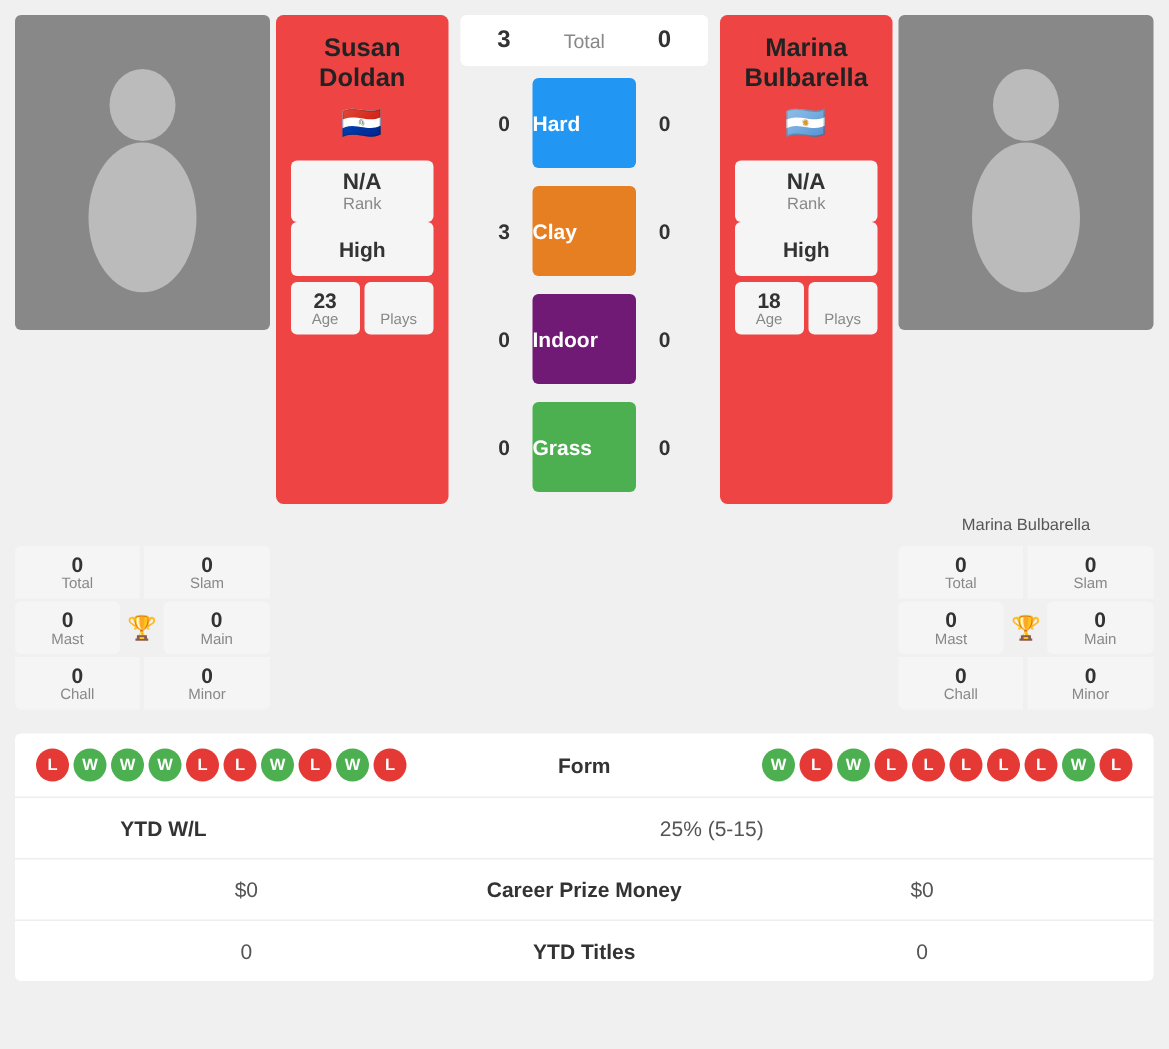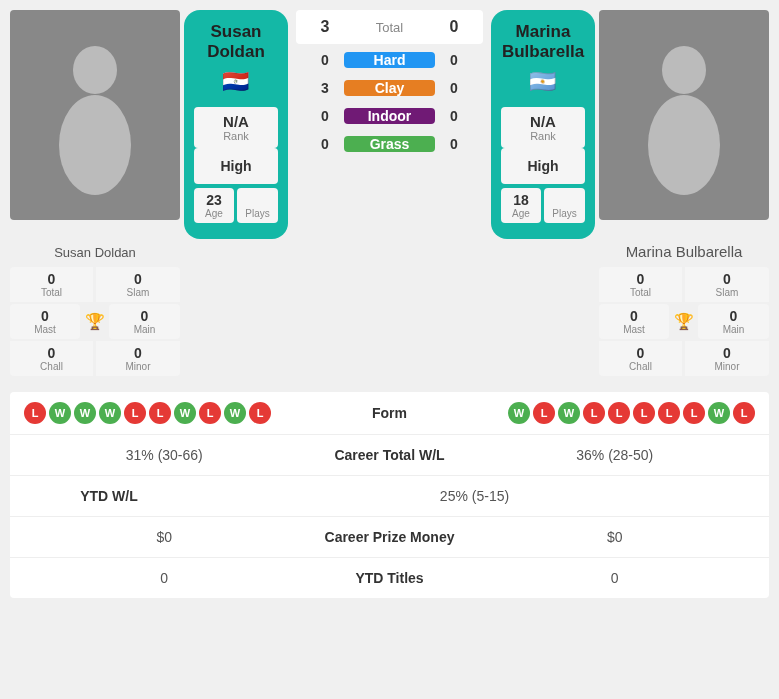--- a/index.html
+++ b/index.html
@@ -37,27 +37,27 @@
       flex-shrink: 0;
     }
 
     .player-silhouette {
       width: 100px;
       height: 160px;
     }
 
     
     .player-card {
-      background: #14b8a6;
-      border-radius: 16px;
+      background: #ef4444;
+      border-radius: 5px;
       padding: 12px 10px;
       display: flex;
       flex-direction: column;
       align-items: center;
-      width: 104px;
+      width: 115px;
       flex-shrink: 0;
     }
 
     .player-name-main {
       font-size: 17px;
       font-weight: bold;
       text-align: center;
       color: #222;
       line-height: 1.2;
     }
@@ -174,26 +174,26 @@
     .surface-num {
       font-size: 14px;
       font-weight: bold;
       width: 30px;
       text-align: center;
       color: #333;
     }
 
     .surface-badge {
       flex: 1;
-      text-align: center;
+      text-align: left;
       border-radius: 4px;
       color: #fff;
       font-size: 14px;
       font-weight: bold;
-      padding: 0 0;
+      padding: 22px 0;
       margin: 0 4px;
     }
 
     .badge-hard { background: #2196f3; }
     .badge-clay { background: #e67e22; }
     .badge-indoor { background: #701a75; }
     .badge-grass { background: #4caf50; }
 
     
     .bottom-section {
@@ -371,29 +371,26 @@
 
     <div class="player-photo">
       <svg class="player-silhouette" viewBox="0 0 100 160" fill="none" xmlns="http://www.w3.org/2000/svg">
         <ellipse cx="50" cy="35" rx="22" ry="24" fill="#bbb"></ellipse>
         <ellipse cx="50" cy="110" rx="36" ry="50" fill="#bbb"></ellipse>
       </svg>
     </div>
   </div>
 
   <div style="display:flex;padding:4px 10px 0 10px;gap:4px;">
-    <div style="width:170px;text-align:center;">
-      <span style="font-size:13px;color:#555;">Susan Doldan</span>
-    </div>
     <div style="width:115px;"></div>
 
     <div style="flex:1;"></div>
     <div style="width:115px;"></div>
     <div style="width:170px;text-align:center;">
-      <span style="font-size:15px;color:#555;">Marina Bulbarella</span>
+      <span style="font-size:11px;color:#555;">Marina Bulbarella</span>
     </div>
   </div>
 
   <div style="display:flex;padding:6px 10px 8px 10px;gap:4px;align-items:flex-start;">
 
     <div style="width:170px;">
       <div style="display:grid;grid-template-columns:1fr 1fr;gap:2px;margin-bottom:2px;">
         <div class="stat-cell" style="border-radius:4px 0 0 0;">
           <span class="stat-num">0</span>
           <span class="stat-lbl">Total</span>
@@ -493,25 +490,20 @@
           <div class="form-badge badge-l">L</div>
           <div class="form-badge badge-l">L</div>
           <div class="form-badge badge-l">L</div>
           <div class="form-badge badge-l">L</div>
           <div class="form-badge badge-w">W</div>
           <div class="form-badge badge-l">L</div>
         </div>
     </div>
 
     <div id="stat-rows-container">
-        <div class="stat-row">
-      <div class="stat-left">31% (30-66)</div>
-      <div class="stat-center"><strong>Career Total W/L</strong></div>
-      <div class="stat-right">36% (28-50)</div>
-    </div>
         <div class="stat-row">
       <div class="stat-center"><strong>YTD W/L</strong></div>
       <div class="stat-right">25% (5-15)</div>
     </div>
         <div class="stat-row">
       <div class="stat-left">$0</div>
       <div class="stat-center"><strong>Career Prize Money</strong></div>
       <div class="stat-right">$0</div>
     </div>
         <div class="stat-row">

